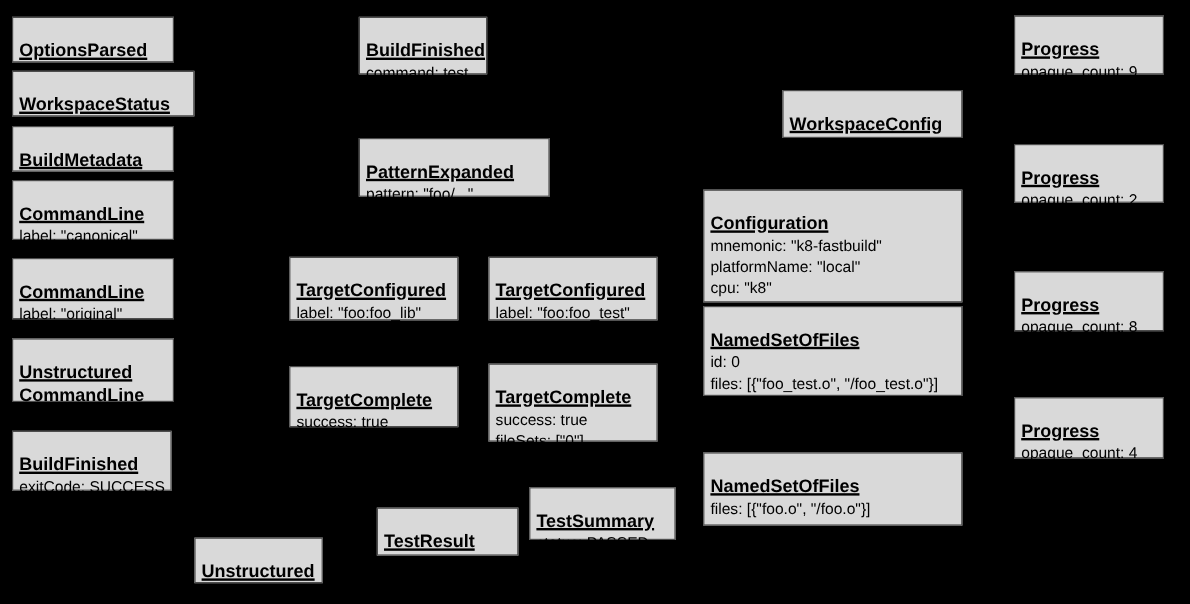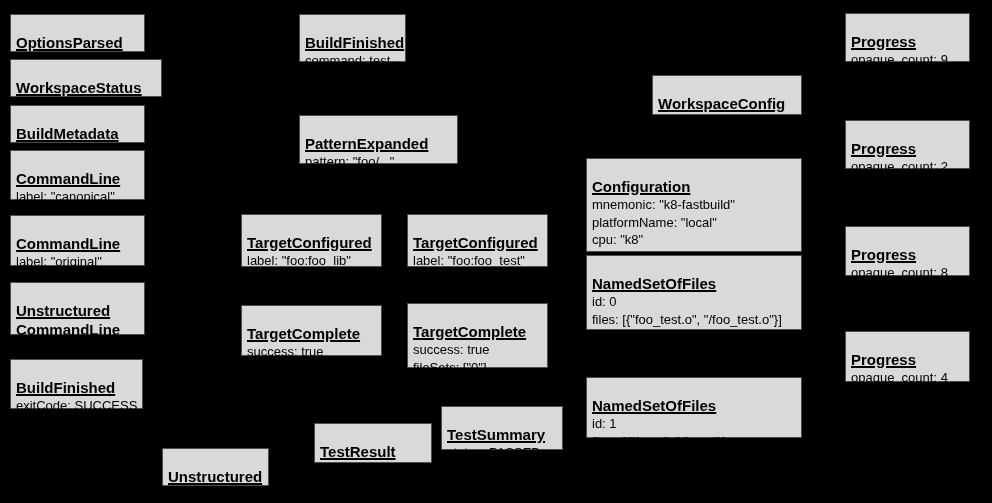--- a/index.html
+++ b/index.html
@@ -115,21 +115,20 @@
 
   <div class="node" style="left:586px;top:255px;width:216px;height:75px">
     <div class="t">NamedSetOfFiles</div>
     <div class="f">id: 0</div>
     <div class="f">files: [{"foo_test.o", "/foo_test.o"}]</div>
     <div class="f">fileSets: ["1"]</div>
   </div>
 
   <div class="node" style="left:586px;top:377px;width:216px;height:61px">
     <div class="t">NamedSetOfFiles</div>
-    <div class="f">id: 1</div>
     <div class="f">files: [{"foo.o", "/foo.o"}]</div>
   </div>
 
   <div class="node" style="left:845px;top:13px;width:125px;height:49px">
     <div class="t">Progress</div>
     <div class="f">opaque_count: 9</div>
   </div>
 
   <div class="node" style="left:845px;top:120px;width:125px;height:49px">
     <div class="t">Progress</div>

